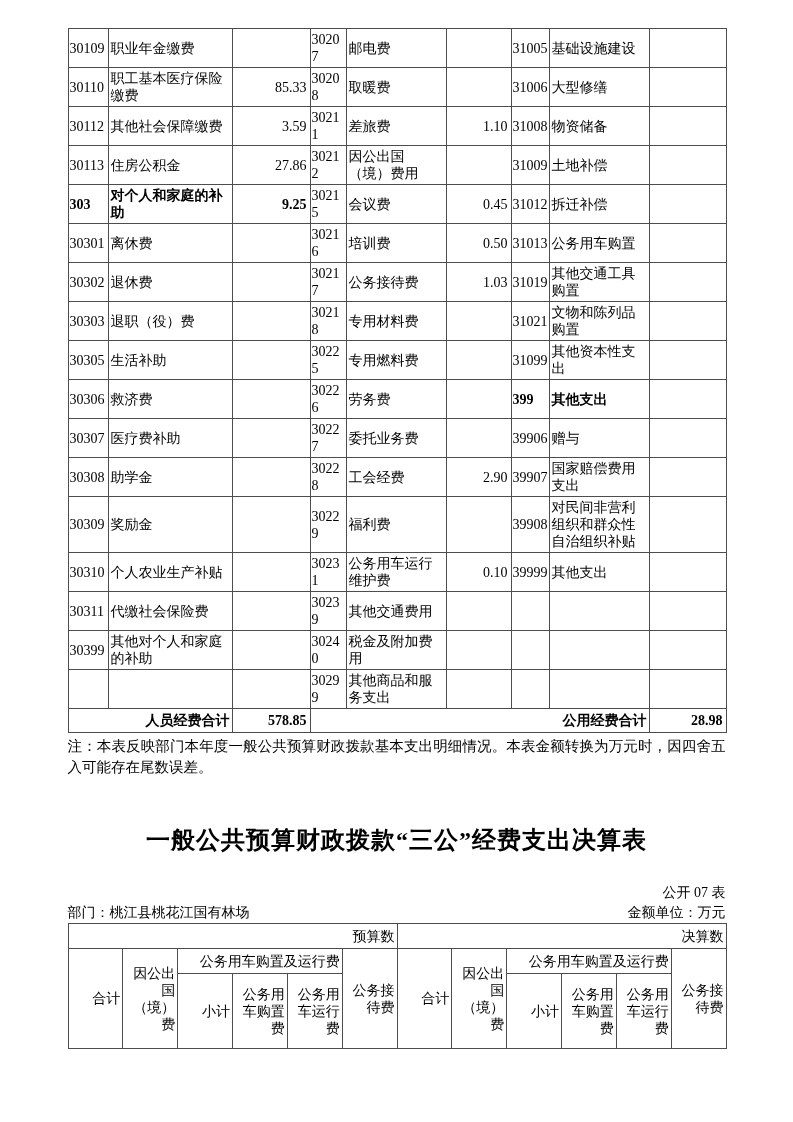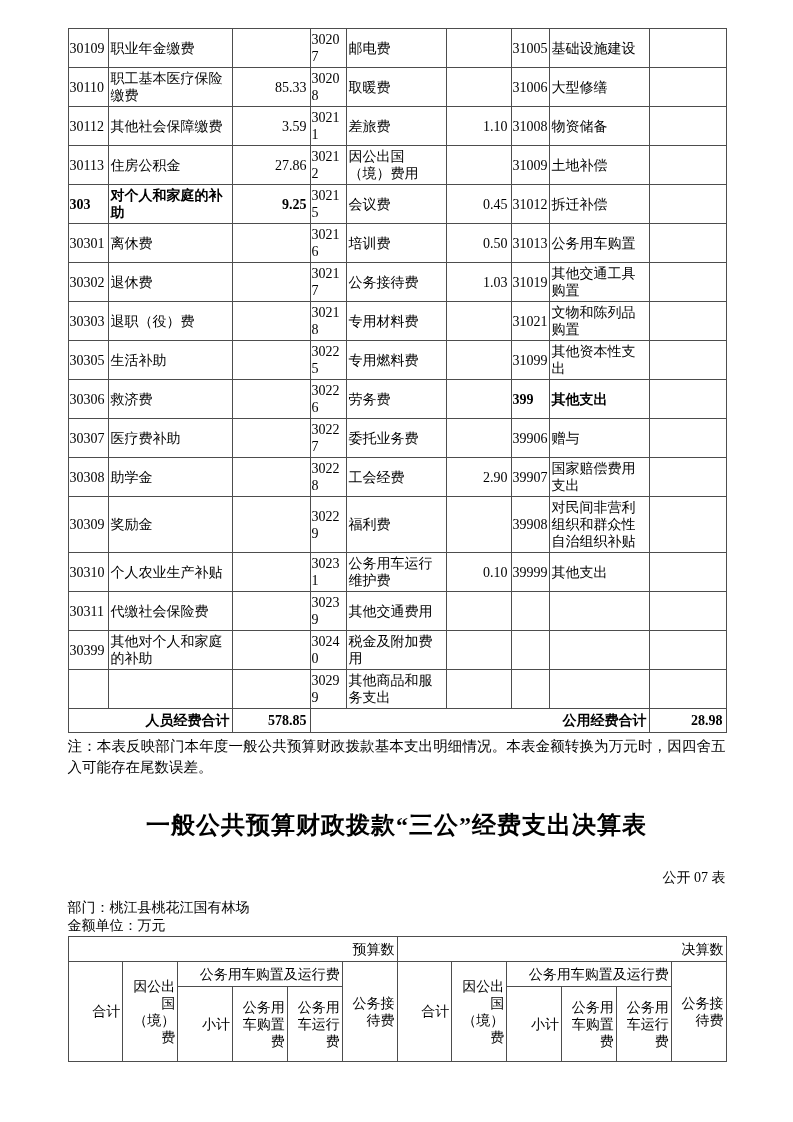--- a/index.html
+++ b/index.html
@@ -13,23 +13,23 @@
     border:1px solid #4d4d4d;font-size:14px;line-height:17px;
     padding:2px;vertical-align:middle;word-break:break-all;overflow:hidden;
   }
   #detail-table td{height:19px;}
   td.code{text-align:left;padding-left:1px;padding-right:0;}
   td.name{text-align:left;}
   td.amt{text-align:right;padding-right:3px;}
   td.center{text-align:right;}
   .bold{font-weight:bold;}
   .note{font-size:14.5px;line-height:21px;margin-top:3px;text-align:justify;}
-  .title2{font-size:24px;font-weight:bold;text-align:center;margin-top:31px;letter-spacing:1px;}
+  .title2{font-size:24px;font-weight:bold;text-align:center;margin-top:46px;letter-spacing:1px;}
   .doclabel{text-align:right;font-size:14px;margin-top:28px;}
-  .meta{display:flex;justify-content:space-between;font-size:14px;margin:12px 0 1px 0;flex-direction:column;}
+  .meta{display:flex;justify-content:space-between;font-size:14px;margin:2px 0 1px 0;}
   #sangong-table td{height:20px;}
   #sangong-table tr.grp-row td{height:20px;}
   #sangong-table tr.leaf-row td{height:70px;}
 </style>
 </head>
 <body>
 
 <div class="page">
 
   <table id="detail-table">

